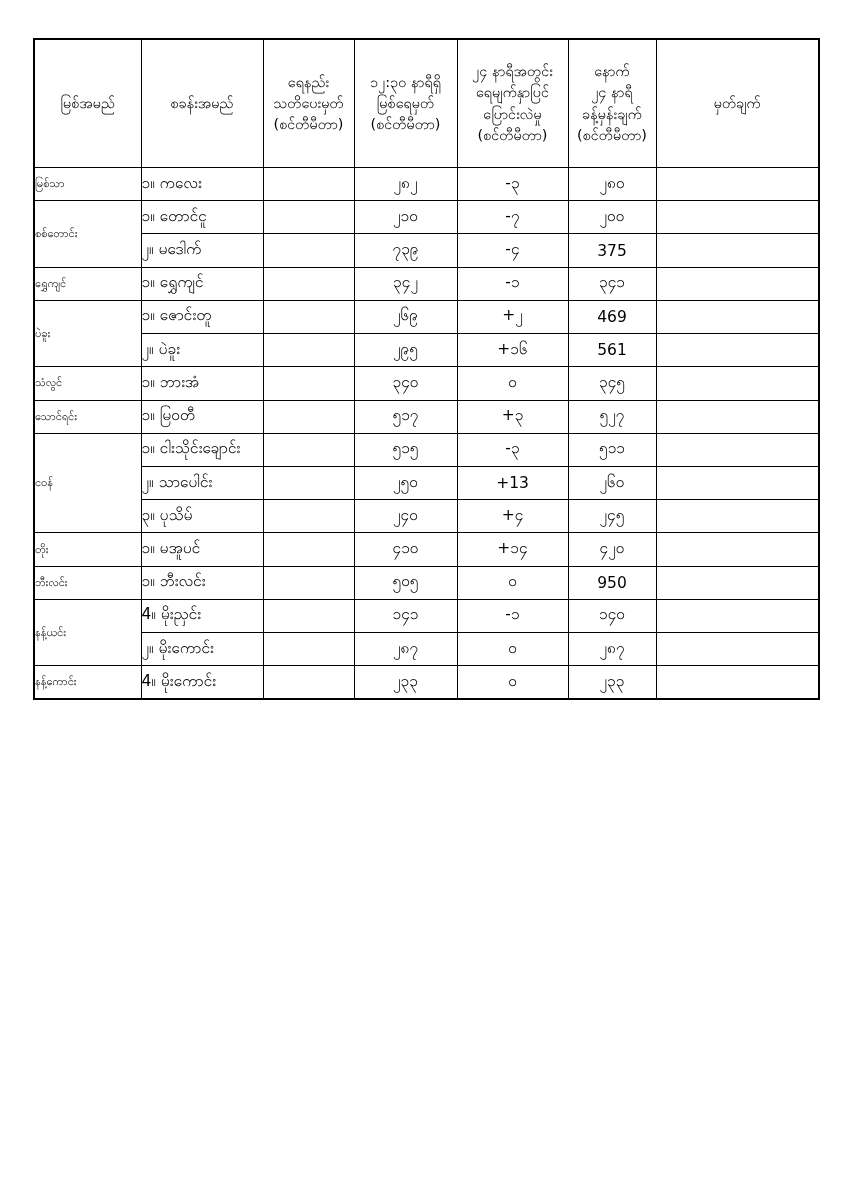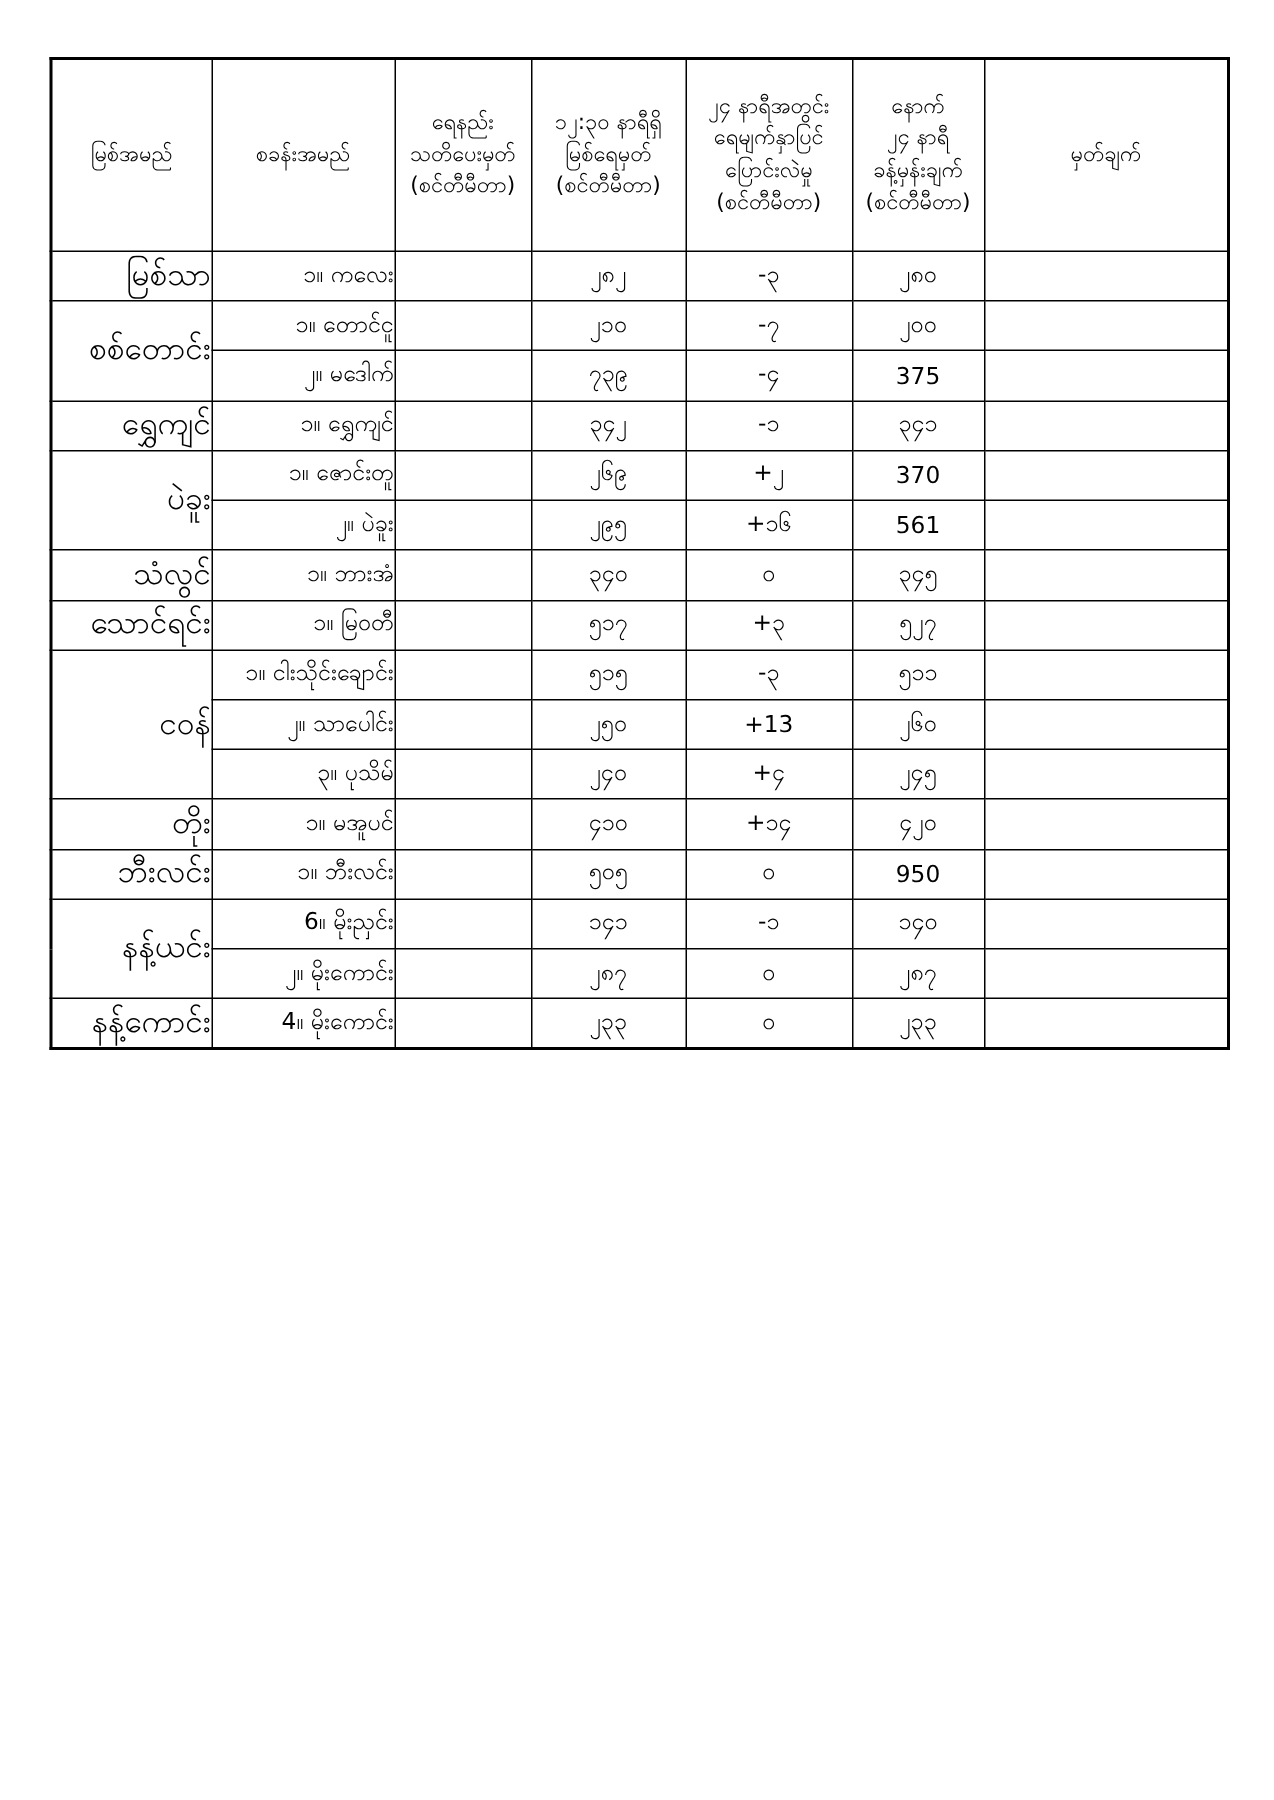--- a/index.html
+++ b/index.html
@@ -36,28 +36,28 @@
   thead th {
     height: 127px;
     font-weight: normal;
     font-size: 14.5px;
     line-height: 1.45;
     text-align: center;
     vertical-align: middle;
     white-space: pre-line;
   }
   td.river {
-    font-size: 21px;
-    text-align: right;
+    font-size: 11px;
+    text-align: left;
     vertical-align: middle;
     padding-left: 7px;
   }
   td.station {
     font-size: 15.5px;
-    text-align: right;
+    text-align: left;
     vertical-align: middle;
     padding-left: 6px;
   }
   td.num {
     font-size: 15.5px;
     text-align: center;
     vertical-align: middle;
   }
   tbody tr {
     height: 33px;
@@ -133,21 +133,21 @@
           <td class="num">-၁</td>
           <td class="num">၃၄၁</td>
           <td class="num"></td>
         </tr>
         <tr>
           <td class="river" rowspan="2">ပဲခူး</td>
           <td class="station">၁။ ဇောင်းတူ</td>
           <td class="num"></td>
           <td class="num">၂၆၉</td>
           <td class="num">+၂</td>
-          <td class="num">370</td>
+          <td class="num">469</td>
           <td class="num"></td>
         </tr>
         <tr>
           <td class="station">၂။ ပဲခူး</td>
           <td class="num"></td>
           <td class="num">၂၉၅</td>
           <td class="num">+၁၆</td>
           <td class="num">561</td>
           <td class="num"></td>
         </tr>
@@ -207,21 +207,21 @@
           <td class="river" rowspan="1">ဘီးလင်း</td>
           <td class="station">၁။ ဘီးလင်း</td>
           <td class="num"></td>
           <td class="num">၅၀၅</td>
           <td class="num">၀</td>
           <td class="num">950</td>
           <td class="num"></td>
         </tr>
         <tr>
           <td class="river" rowspan="2">နန့်ယင်း</td>
-          <td class="station">6။ မိုးညှင်း</td>
+          <td class="station">4။ မိုးညှင်း</td>
           <td class="num"></td>
           <td class="num">၁၄၁</td>
           <td class="num">-၁</td>
           <td class="num">၁၄၀</td>
           <td class="num"></td>
         </tr>
         <tr>
           <td class="station">၂။ မိုးကောင်း</td>
           <td class="num"></td>
           <td class="num">၂၈၇</td>

